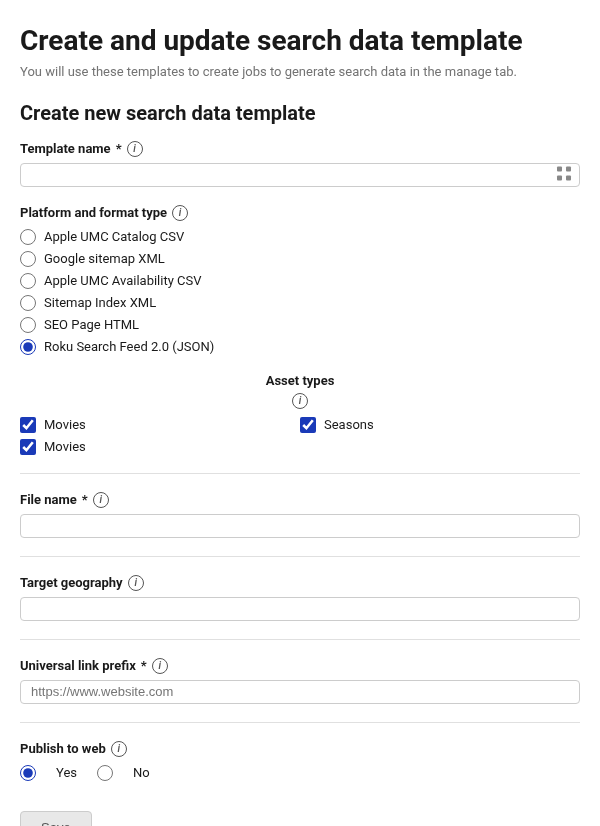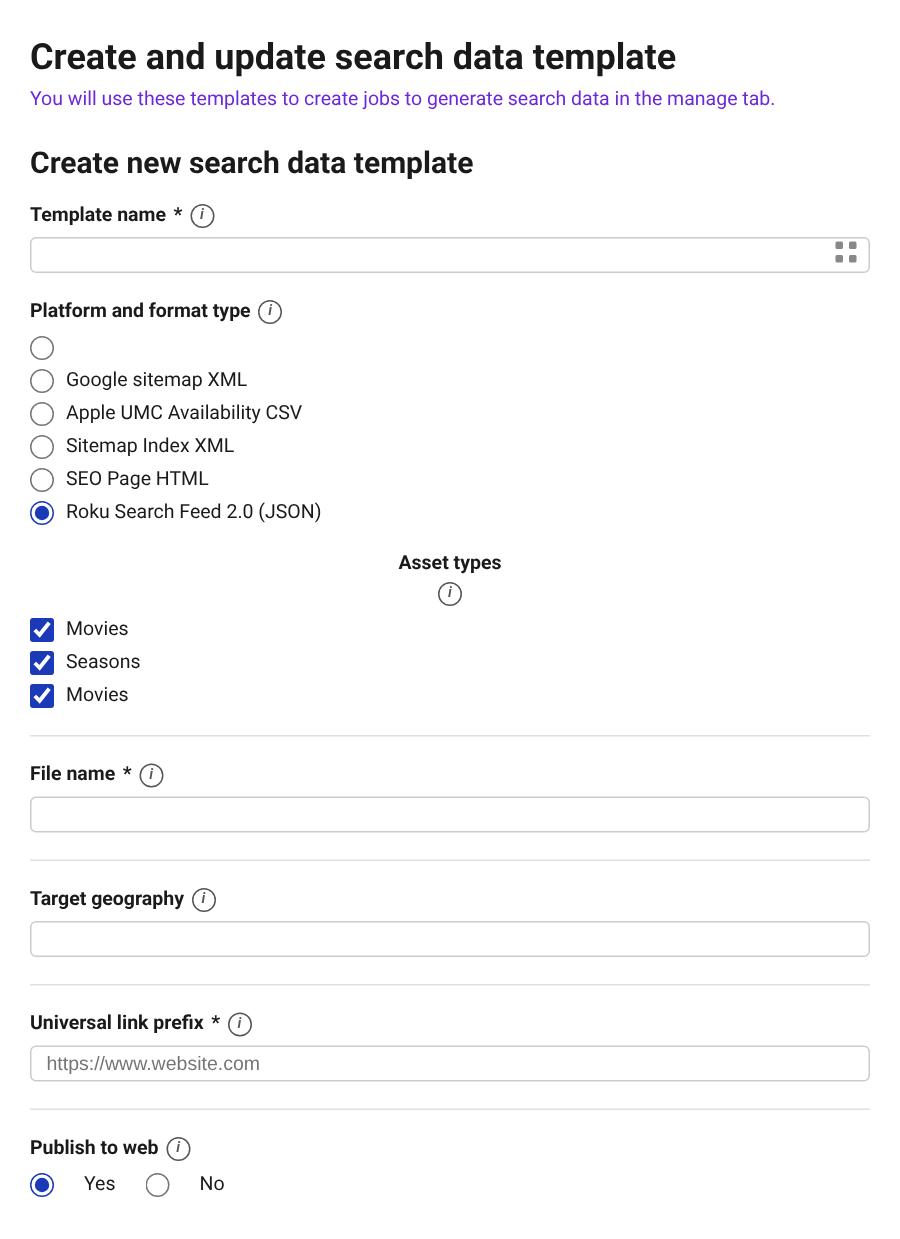--- a/index.html
+++ b/index.html
@@ -6,28 +6,28 @@
     body {
       font-family: -apple-system, BlinkMacSystemFont, 'Segoe UI', Roboto, sans-serif;
       font-size: 14px;
       color: #1a1a1a;
       background: #fff;
       width: 600px;
       min-height: 826px;
       padding: 24px 20px 30px 20px;
     }
     .page-title {
-      font-size: 24px;
+      font-size: 28px;
       font-weight: 700;
       line-height: 1.2;
       margin-bottom: 6px;
     }
     .page-subtitle {
       font-size: 13px;
-      color: #6d28d9;
+      color: #737373;
       margin-bottom: 22px;
     }
     .section-title {
       font-size: 20px;
       font-weight: 700;
       margin-bottom: 16px;
     }
     .field-label {
       font-size: 13px;
       font-weight: 700;
@@ -105,21 +105,21 @@
       font-size: 13px;
       font-weight: 700;
       margin-bottom: 8px;
       display: flex;
       align-items: center;
       gap: 5px;
       flex-direction: column;
     }
     .asset-types-grid {
       display: grid;
-      grid-template-columns: 1fr;
+      grid-template-columns: 1fr 1fr;
       gap: 6px 0;
     }
     .checkbox-item {
       display: flex;
       align-items: center;
       gap: 8px;
       font-size: 13px;
       cursor: pointer;
     }
     .checkbox-item input[type="checkbox"] {
@@ -206,20 +206,21 @@
 </div>
 
 
 <div class="platform-group">
   <div class="platform-label">
     <span>Platform and format type</span>
     <span class="info-icon">i</span>
   </div>
   <div class="radio-item">
     <input type="radio" name="platform" id="apple-umc-catalog" style="">
+    <label for="apple-umc-catalog">Apple UMC Catalog CSV</label>
   </div>
   <div class="radio-item">
     <input type="radio" name="platform" id="google-sitemap-xml" style="">
     <label for="google-sitemap-xml">Google sitemap XML</label>
   </div>
   <div class="radio-item">
     <input type="radio" name="platform" id="apple-umc-availability" style="">
     <label for="apple-umc-availability">Apple UMC Availability CSV</label>
   </div>
   <div class="radio-item">

